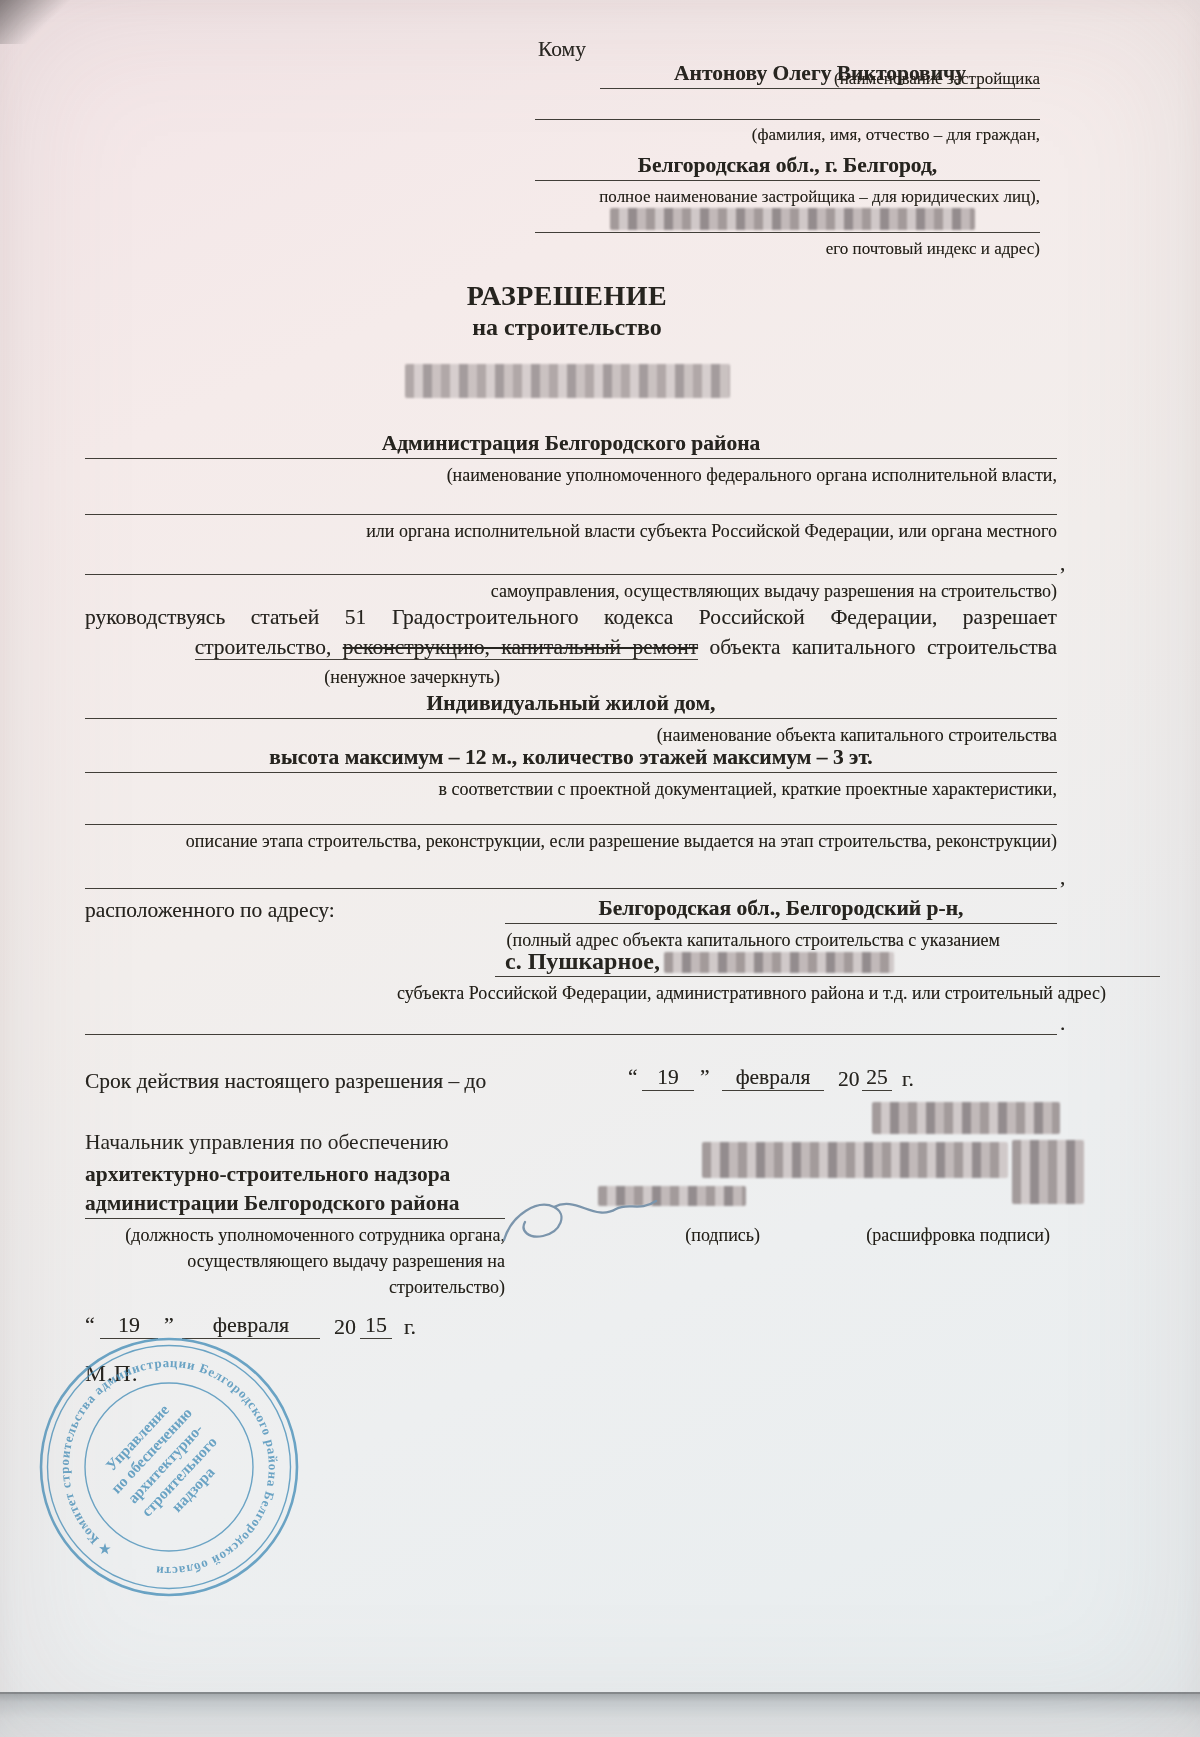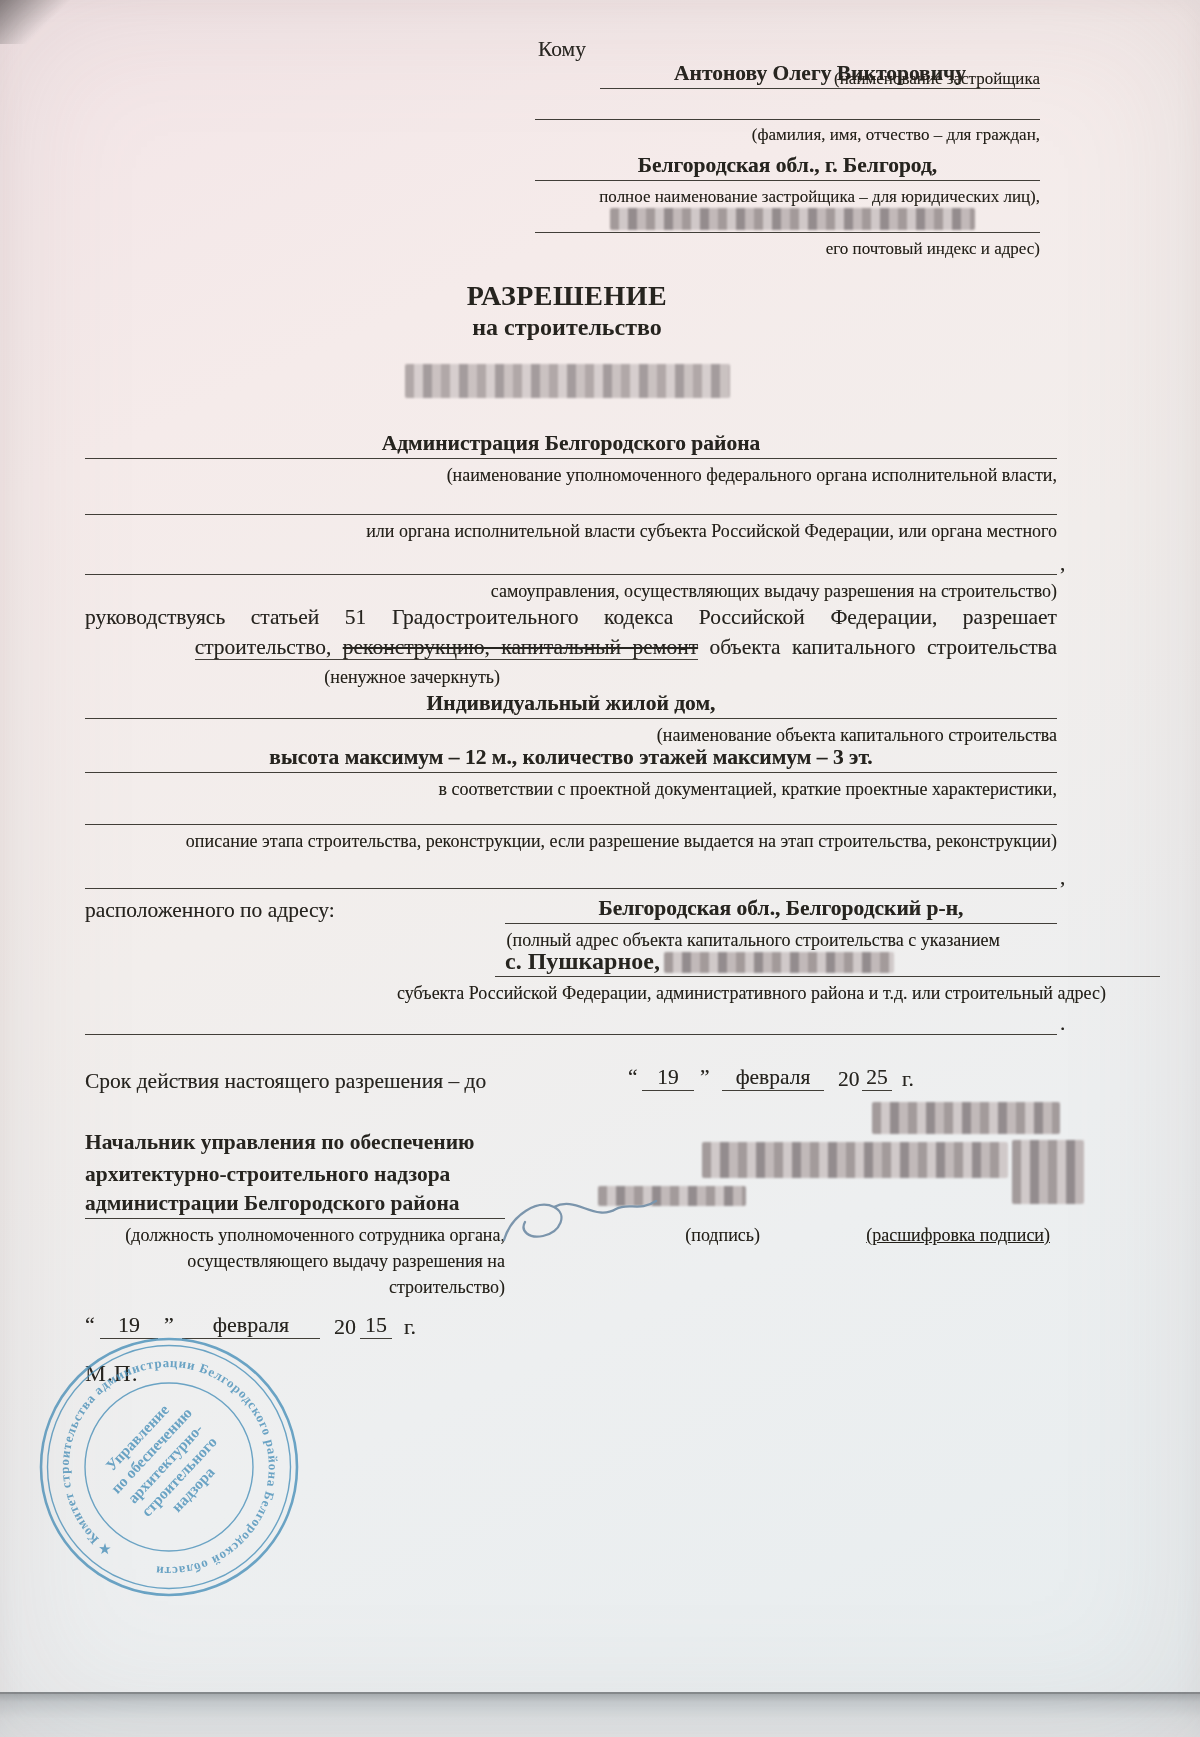--- a/index.html
+++ b/index.html
@@ -118,33 +118,33 @@
   <div class="abs txt ul" style="left:722px;top:1064px;width:102px;text-align:center;">февраля</div>
   <div class="abs txt" style="left:838px;top:1066px;">20</div>
   <div class="abs txt ul" style="left:862px;top:1064px;width:30px;text-align:center;">25</div>
   <div class="abs txt" style="left:902px;top:1066px;">г.</div>
 
   <div class="abs px" style="left:872px;top:1102px;width:188px;height:32px;"></div>
   <div class="abs px" style="left:702px;top:1142px;width:306px;height:36px;"></div>
   <div class="abs px" style="left:1012px;top:1140px;width:72px;height:64px;"></div>
   <div class="abs px" style="left:598px;top:1186px;width:148px;height:20px;"></div>
 
-  <div class="abs" style="left:85px;top:1126px;width:430px;font-size:21.5px;font-weight:bold;line-height:32px;">Начальник управления по обеспечению</div>
+  <div class="abs" style="left:85px;top:1126px;width:430px;font-size:21.5px;font-weight:normal;line-height:32px;">Начальник управления по обеспечению</div>
   <div class="abs" style="left:85px;top:1158px;width:430px;font-size:21.5px;font-weight:bold;line-height:32px;">архитектурно-строительного надзора</div>
   <div class="abs ul" style="left:85px;top:1190px;width:420px;font-size:21.5px;font-weight:bold;line-height:27px;padding-bottom:1px;">администрации Белгородского района</div>
 
   <div class="abs cap" style="left:85px;top:1224px;width:420px;">(должность уполномоченного сотрудника органа,</div>
   <div class="abs cap" style="left:85px;top:1250px;width:420px;">осуществляющего выдачу разрешения на</div>
   <div class="abs cap" style="left:85px;top:1276px;width:420px;">строительство)</div>
 
   <svg class="abs" style="left:498px;top:1194px;" width="165" height="56" viewBox="0 0 165 56">
     <path d="M6,46 C14,20 40,5 56,13 C70,20 63,38 45,42 C31,45 22,37 27,28 M56,13 C78,1 96,28 118,15 C130,8 142,18 158,7" fill="none" stroke="#7b95ac" stroke-width="2.3" stroke-linecap="round"></path>
   </svg>
   <div class="abs cap" style="left:600px;top:1224px;width:160px;">(подпись)</div>
-  <div class="abs cap" style="left:830px;top:1224px;width:220px;text-decoration:underline;">(расшифровка подписи)</div>
+  <div class="abs cap" style="left:830px;top:1224px;width:220px;">(расшифровка подписи)</div>
 
   <div class="abs txt" style="left:85px;top:1312px;font-size:22px;">“</div>
   <div class="abs txt ul" style="left:100px;top:1312px;width:58px;text-align:center;font-size:22px;">19</div>
   <div class="abs txt" style="left:164px;top:1312px;font-size:22px;">”</div>
   <div class="abs txt ul" style="left:182px;top:1312px;width:138px;text-align:center;font-size:22px;">февраля</div>
   <div class="abs txt" style="left:334px;top:1314px;font-size:22px;">20</div>
   <div class="abs txt ul" style="left:360px;top:1312px;width:32px;text-align:center;font-size:22px;">15</div>
   <div class="abs txt" style="left:404px;top:1314px;font-size:22px;">г.</div>
 
   <div class="abs" style="left:85px;top:1360px;font-size:23.5px;letter-spacing:1px;">М.П.</div>

